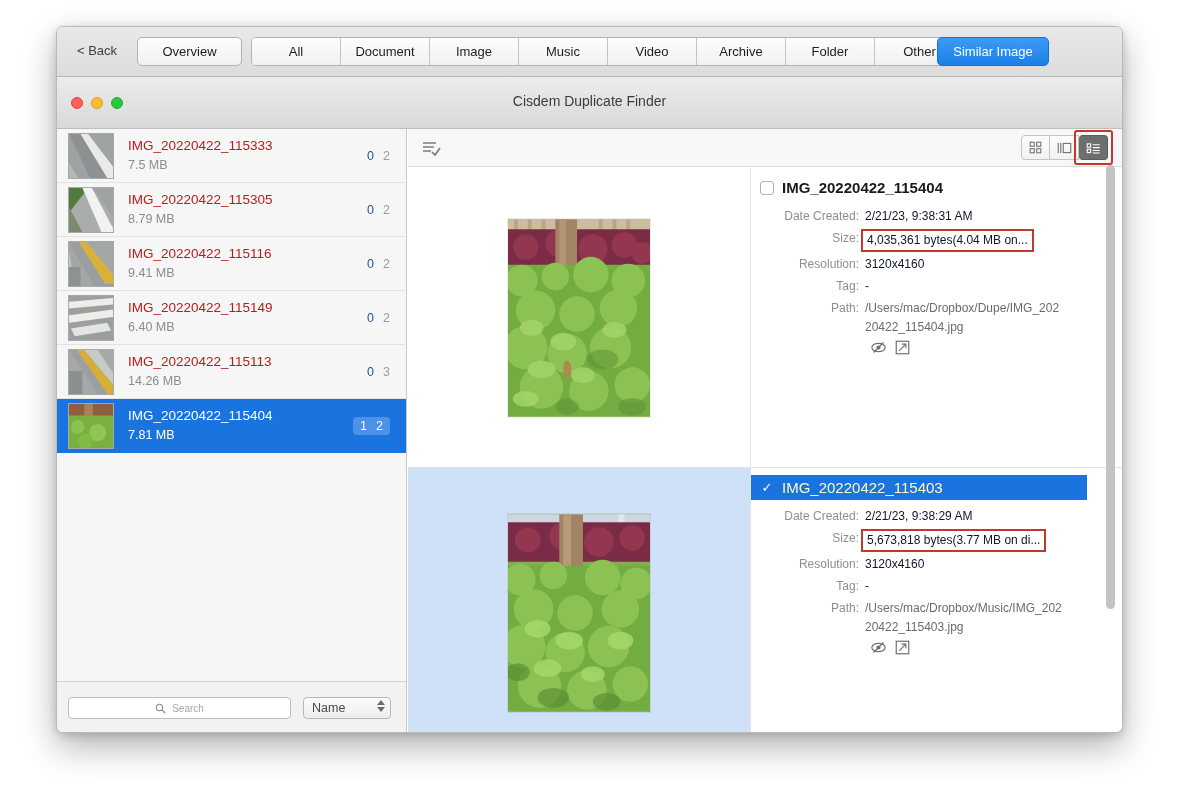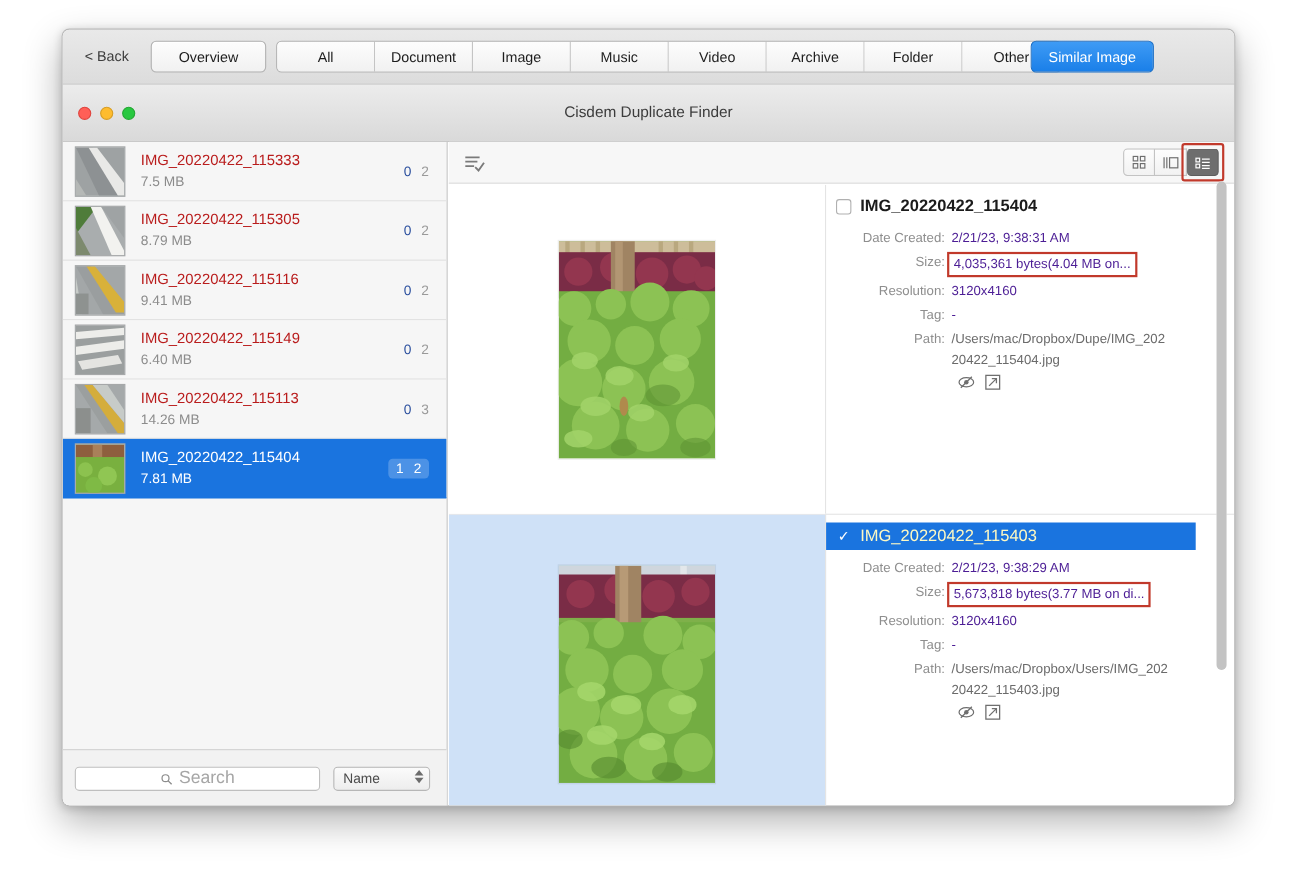--- a/index.html
+++ b/index.html
@@ -133,21 +133,21 @@
     display: flex; align-items: center; padding: 0 11px;
   }
   #search-box {
     width: 223px; height: 22px;
     background: #ffffff;
     border: 1px solid #bfbfbf; border-radius: 4px;
     display: flex; align-items: center; justify-content: center;
     gap: 6px;
   }
   #search-box .mag { width: 11px; height: 11px; }
-  #search-placeholder { font-size: 16px; color: #a6a6a6; }
+  #search-placeholder { font-size: 10px; color: #a6a6a6; }
   #sort-select {
     margin-left: 12px;
     width: 88px; height: 22px;
     background: linear-gradient(#fbfbfb, #ededed);
     border: 1px solid #b7b7b7; border-radius: 4px;
     display: flex; align-items: center;
     padding-left: 8px; position: relative;
     font-size: 12.5px; color: #4a4a4a;
   }
   #sort-select .stepper {
@@ -219,21 +219,21 @@
     display: flex; align-items: center; justify-content: center;
     font-size: 11px; color: #1a74df;
   }
   .pane.selected .chk { background: transparent; border-color: transparent; color: #ffffff; font-size: 13px; }
   .info-name { font-size: 15px; font-weight: bold; color: #1b1b1b; }
   .pane.selected .info-name { color: #fef9c3; font-weight: normal; font-size: 15px; }
 
   .info-rows { margin-top: 7px; }
   .irow { display: flex; font-size: 12px; line-height: 19px; margin-bottom: 3px; }
   .ilabel { width: 114px; flex: 0 0 114px; text-align: right; color: #8e8e8e; padding-right: 6px; }
-  .ivalue { color: #4c1d95; max-width: 210px; }
+  .ivalue { color: #0f172a; max-width: 210px; }
   .ivalue.boxed {
     border: 2px solid #c1392b;
     padding: 0 4px;
     margin-left: -4px;
     white-space: nowrap;
   }
   .path-value { color: #6b6b6b; width: 200px; word-break: break-all; }
   .action-icons { display: flex; gap: 9px; margin-top: 3px; margin-left: 120px; }
 
   
@@ -622,21 +622,21 @@
               <div class="irow">
                 <span class="ilabel">Resolution:</span>
                 <span class="ivalue">3120x4160</span>
               </div>
               <div class="irow">
                 <span class="ilabel">Tag:</span>
                 <span class="ivalue">-</span>
               </div>
               <div class="irow">
                 <span class="ilabel">Path:</span>
-                <span class="path-value">/Users/mac/Dropbox/Users/IMG_20220422_115403.jpg</span>
+                <span class="path-value">/Users/mac/Dropbox/Music/IMG_20220422_115403.jpg</span>
               </div>
               <div class="action-icons">
                 <svg width="15" height="15" viewBox="0 0 18 18">
                   <ellipse cx="9" cy="9" rx="8" ry="5" fill="none" stroke="#6f6f6f" stroke-width="1.4"></ellipse>
                   <circle cx="9" cy="9" r="2.4" fill="#6f6f6f"></circle>
                   <line x1="3" y1="15" x2="15" y2="3" stroke="#6f6f6f" stroke-width="1.4"></line>
                 </svg>
                 <svg width="15" height="15" viewBox="0 0 18 18">
                   <rect x="1.5" y="1.5" width="15" height="15" fill="none" stroke="#6f6f6f" stroke-width="1.4"></rect>
                   <line x1="5" y1="13" x2="13" y2="5" stroke="#6f6f6f" stroke-width="1.4"></line>

